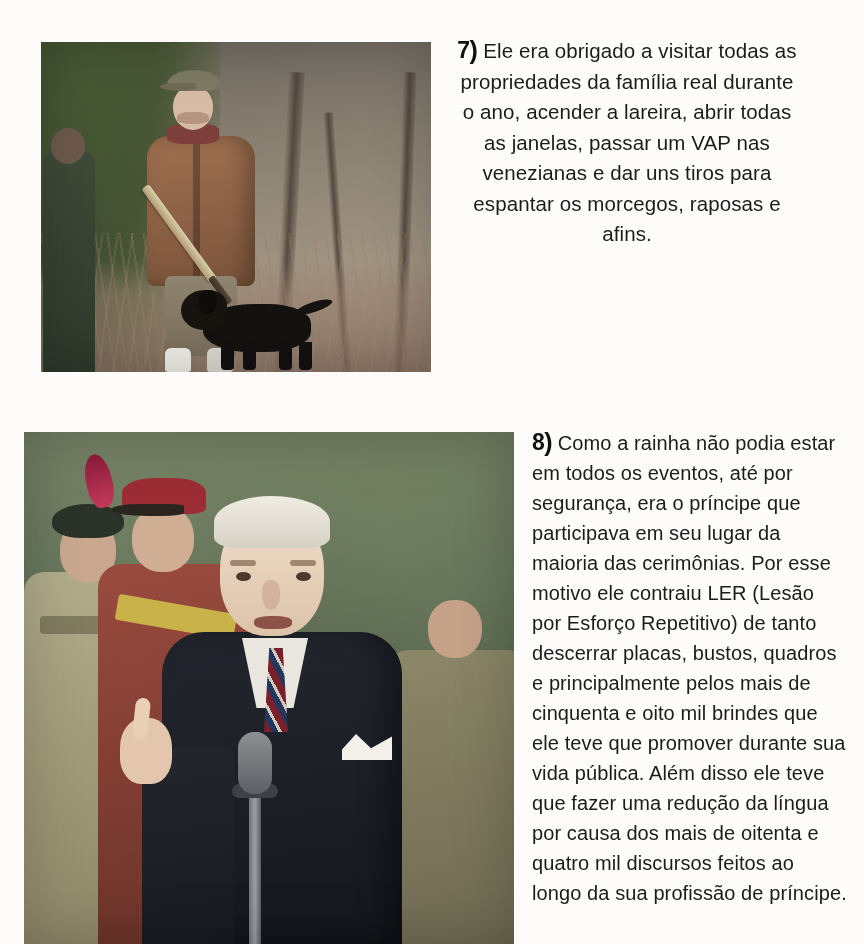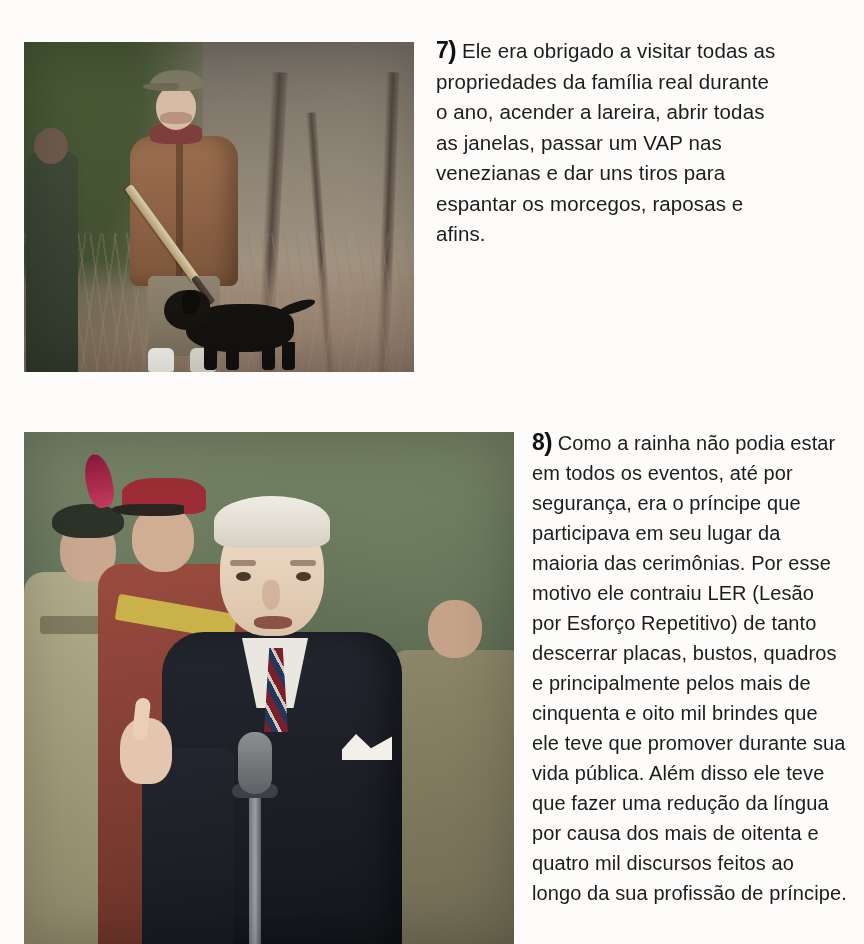--- a/index.html
+++ b/index.html
@@ -23,23 +23,24 @@
   }
 
   
   .entry {
     position: absolute;
     display: flex;
     align-items: flex-start;
   }
 
   .entry-7 {
-    left: 0;
+    left: 17px;
     top: 0;
     width: 800px;
+    text-align: center;
   }
 
   .entry-8 {
     left: 0;
     top: 398px;
     width: 864px;
   }
 
   .photo-wrap {
     position: relative;

